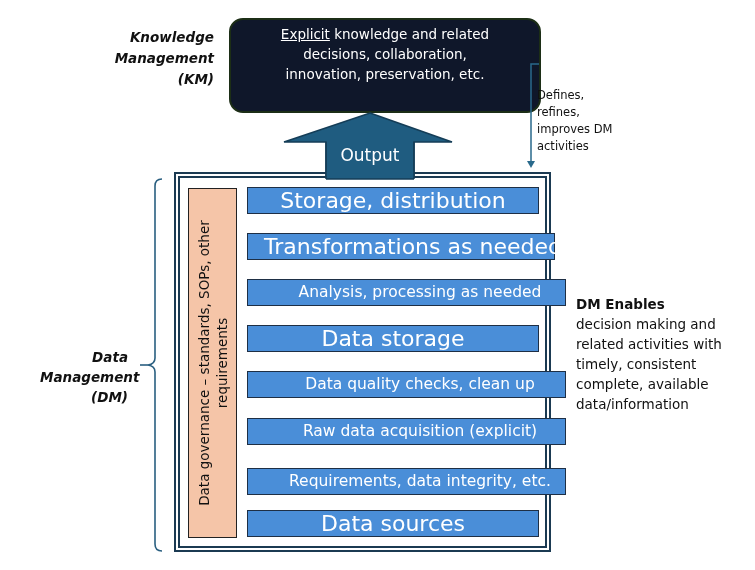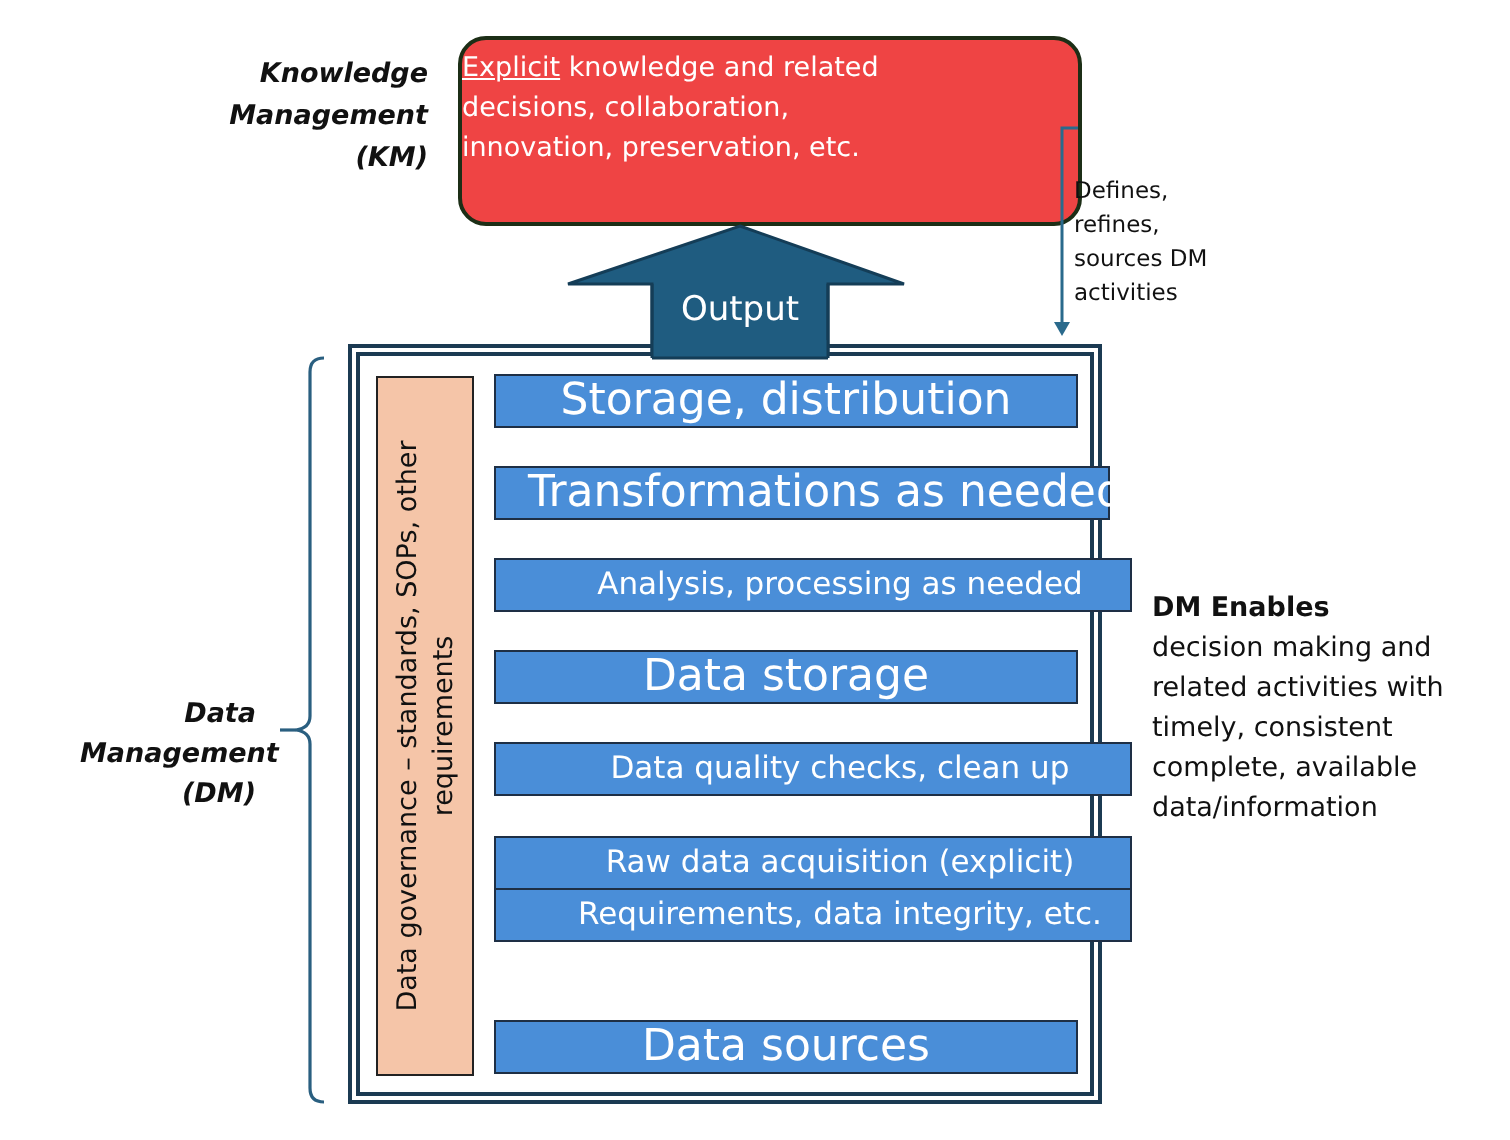--- a/index.html
+++ b/index.html
@@ -1,19 +1,19 @@
 <!DOCTYPE html>
 <html><head>
 <meta charset="utf-8">
 <style>
   html, body { margin:0; padding:0; background:#ffffff; }
   body { width:755px; height:570px; position:relative; overflow:hidden; font-family:"DejaVu Sans", sans-serif; color:#111; }
   .abs { position:absolute; }
   .km-label { left:100px; top:27px; width:114px; text-align:right; font-weight:bold; font-style:italic; font-size:13.5px; line-height:21px; color:#111; }
-  .km-box { left:229px; top:18px; width:308px; height:87px; background:#ef4444; border:2px solid #1c2e16; border-radius:14px; color:#fff; text-align:left; font-size:13.5px; line-height:20px; box-sizing:content-box; padding-top:4px; }
+  .km-box { left:229px; top:18px; width:308px; height:87px; background:#0f172a; border:2px solid #1c2e16; border-radius:14px; color:#fff; text-align:center; font-size:13.5px; line-height:20px; box-sizing:content-box; padding-top:4px; }
   .km-box .u { text-decoration:underline; }
   .km-box .ub { text-decoration:underline; font-weight:bold; font-style:italic; }
   .feedback-text { left:537px; top:87px; font-size:11.5px; line-height:17px; color:#111; }
   .dm-label { left:40px; top:347px; width:88px; text-align:right; font-weight:bold; font-style:italic; font-size:13.5px; line-height:20px; color:#111; }
   .enables { left:576px; top:294px; font-size:13.5px; line-height:20px; color:#111; }
   .enables .title { font-weight:bold; }
   .gov-box { left:188px; top:188px; width:47px; height:348px; background:#f5c5a8; border:1.5px solid #222; }
   .gov-text { position:absolute; left:50%; top:50%; width:340px; transform:translate(-50%,-50%) rotate(-90deg); text-align:center; font-size:13.5px; line-height:18px; color:#111; }
   .bar { left:247px; width:290px; height:25px; background:#4a8ed8; border:1.5px solid #1e2f45; color:#fff; text-align:center; font-size:22px; line-height:25px; white-space:nowrap; }
   .bar.sm { font-size:15.5px;padding-left:27px; }
@@ -63,27 +63,27 @@
     <div>requirements</div>
   </div>
 </div>
 
 <div class="abs bar" style="top:187px;">Storage, distribution</div>
 <div class="abs bar" style="top:233px;padding-left:16px;">Transformations as needed</div>
 <div class="abs bar sm" style="top:279px;">Analysis, processing as needed</div>
 <div class="abs bar" style="top:325px;">Data storage</div>
 <div class="abs bar sm" style="top:371px;">Data quality checks, clean up</div>
 <div class="abs bar sm" style="top:418px;">Raw data acquisition (explicit)</div>
-<div class="abs bar sm" style="top:444px;">Requirements, data integrity, etc.</div>
+<div class="abs bar sm" style="top:468px;">Requirements, data integrity, etc.</div>
 <div class="abs bar" style="top:510px;">Data sources</div>
 
 <div class="abs feedback-text">
   <div>Defines,</div>
   <div>refines,</div>
-  <div>sources DM</div>
+  <div>improves DM</div>
   <div>activities</div>
 </div>
 
 <div class="abs dm-label">
   <div>Data</div>
   <div>Management</div>
   <div>(DM)</div>
 </div>
 
 <div class="abs enables">

